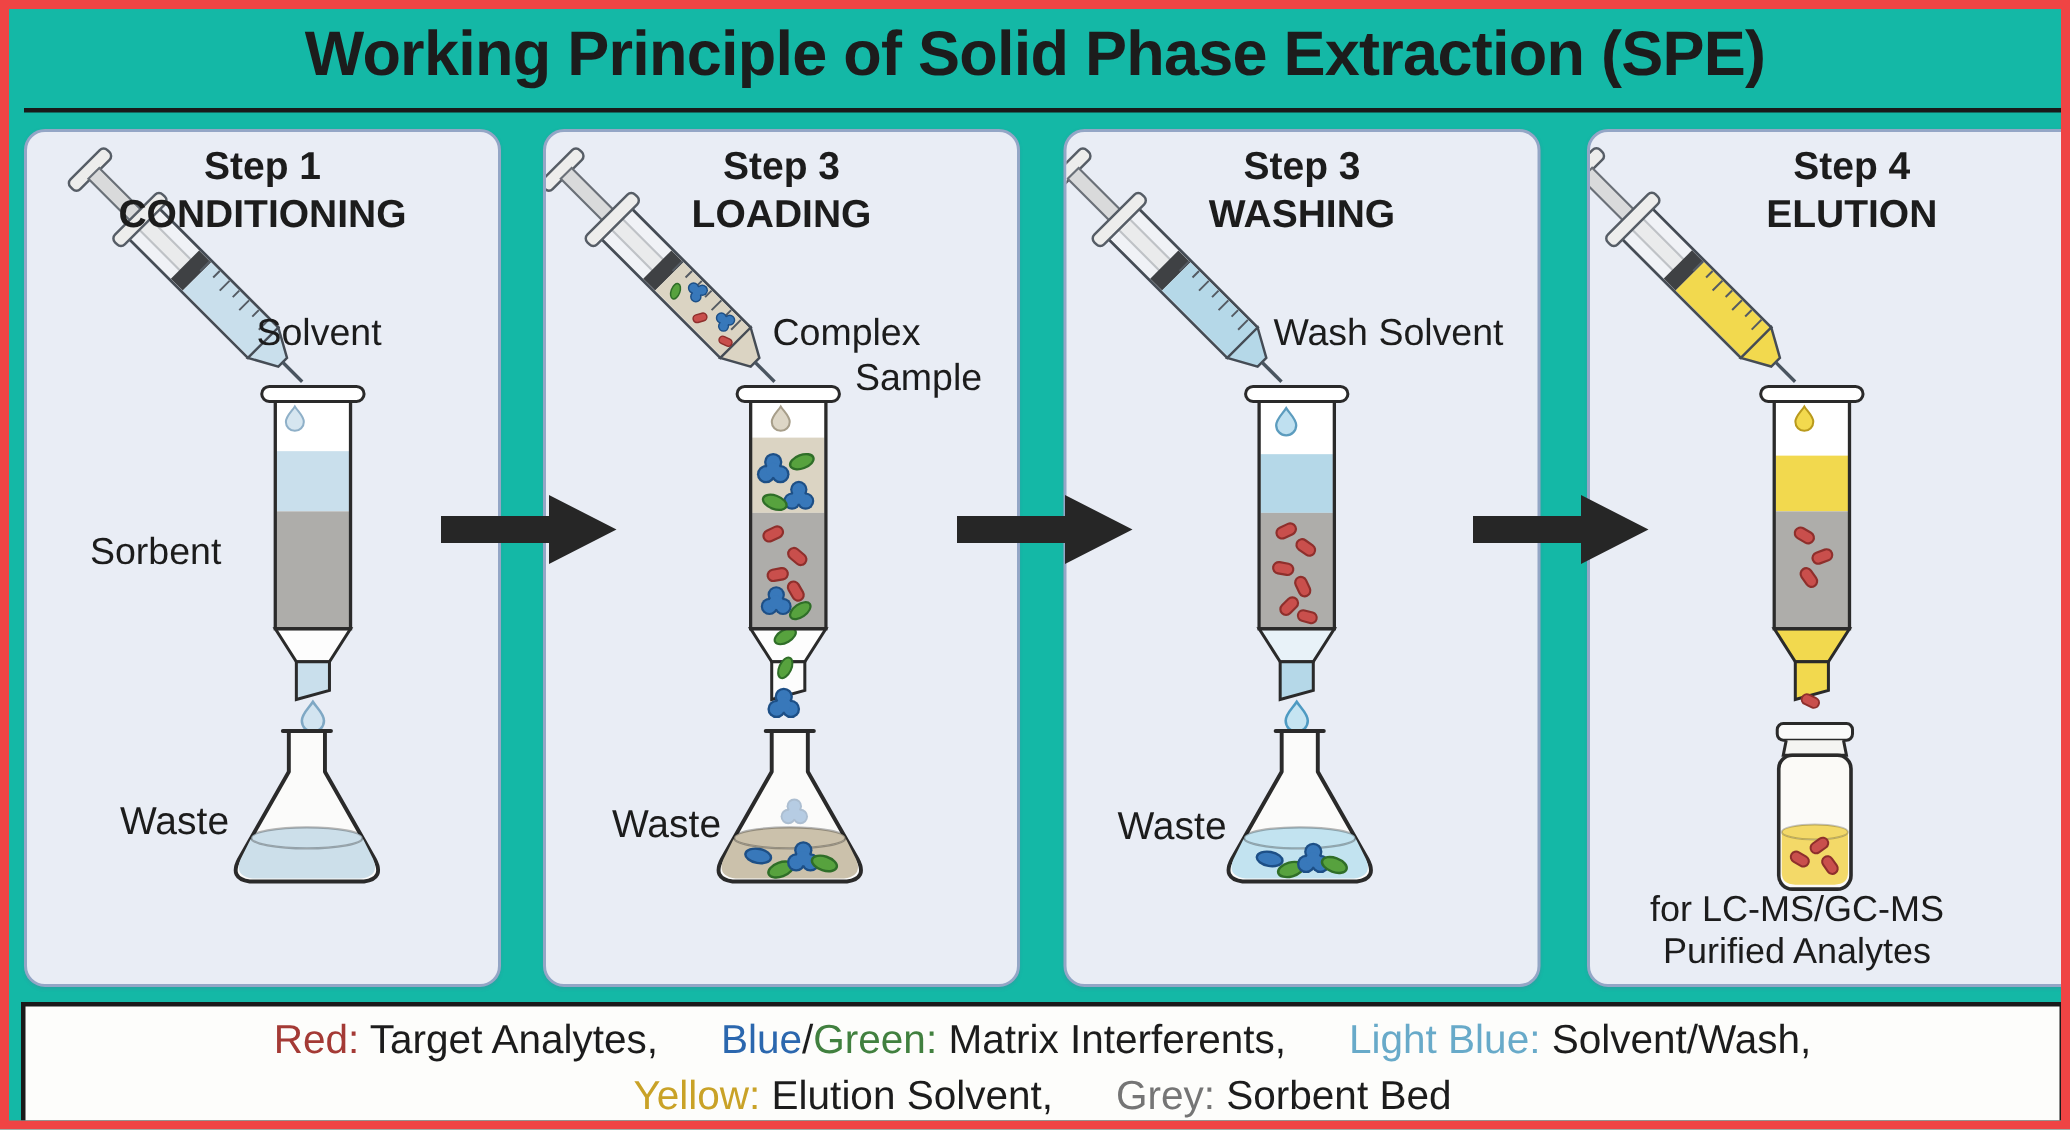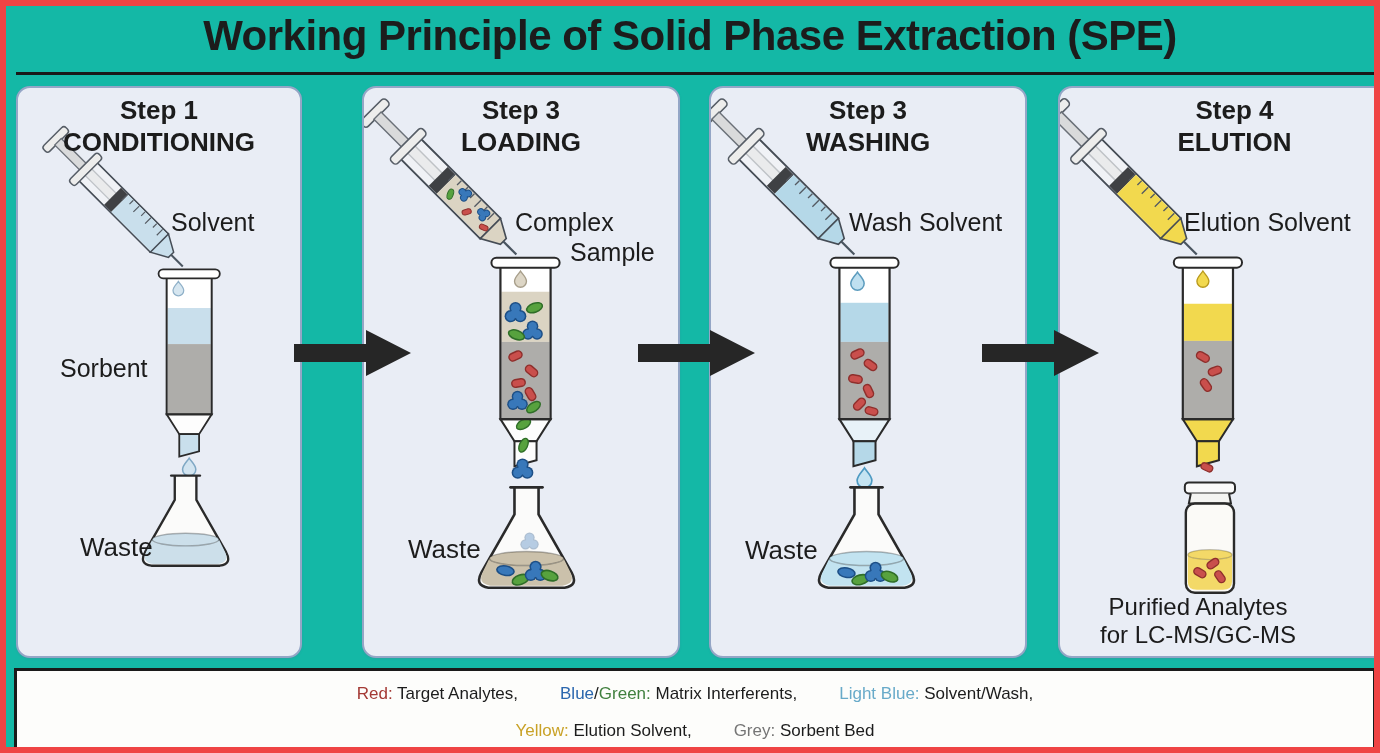--- a/index.html
+++ b/index.html
@@ -11,33 +11,33 @@
   .title{
     position:absolute;top:6px;left:0;width:100%;text-align:center;
     font-size:42px;font-weight:800;letter-spacing:-0.5px;color:var(--ink,#151515);
   }
   .title-rule{position:absolute;top:66px;left:10px;width:1360px;height:3px;background:#191919;}
   .panel{
     position:absolute;top:80px;height:572px;box-sizing:border-box;
     background:var(--panelBg,#e9edf5);border:2px solid var(--panelBorder,#94a6c6);
     border-radius:14px;box-shadow:0 1px 2px rgba(90,110,150,.25);
   }
-  .p1{left:10px;width:286px;} .p2{left:356px;width:318px;}
+  .p1{left:10px;width:318px;} .p2{left:356px;width:318px;}
   .p3{left:703px;width:318px;padding-left:28px;} .p4{left:1052px;width:353px;}
   .fig{position:absolute;left:0;top:0;width:100%;height:100%;}
   .ph{position:absolute;top:7px;left:0;width:100%;text-align:center;line-height:1.23;z-index:3;}
   .ph-step,.ph-phase{font-size:26px;font-weight:800;color:var(--ink,#171717);}
   .lbl{position:absolute;font-size:25px;color:var(--ink,#1c1c1c);white-space:nowrap;z-index:3;}
   .lbl-big{font-size:26px;}
   .caption{position:absolute;text-align:center;font-size:24px;line-height:1.15;color:var(--ink,#1c1c1c);z-index:3;}
   .arrow{position:absolute;top:322px;z-index:4;}
   .legend{
     position:absolute;left:8px;top:662px;width:1362px;height:82px;box-sizing:border-box;
     background:#fdfdfb;border:3px solid #1a1a1a;text-align:center;
-    font-size:17px;line-height:37px;padding-top:4px;
+    font-size:27px;line-height:37px;padding-top:4px;
   }
   .legend .ink{color:var(--ink,#1c1c1c);}
   .k-red{color:var(--legendRed,#a43a35);}
   .k-blue{color:var(--legendBlue,#2b67ae);}
   .k-green{color:var(--legendGreen,#41803f);}
   .k-lblue{color:var(--legendLightBlue,#68aac9);}
   .k-yellow{color:var(--legendYellow,#c9a227);}
   .k-grey{color:var(--legendGrey,#757575);}
   .gap{display:inline-block;width:42px;}
 </style>
@@ -232,24 +232,23 @@
         <ellipse cx="0" cy="72" rx="22" ry="5" fill="var(--vialYellow)" stroke="rgba(0,0,0,0.22)" stroke-width="1.3"></ellipse>
         <use href="#bean-red" transform="translate(-10,90) rotate(30) scale(0.85)"></use>
         <use href="#bean-red" transform="translate(3,81) rotate(-35) scale(0.85)"></use>
         <use href="#bean-red" transform="translate(10,94) rotate(55) scale(0.85)"></use>
       </g>
     </svg>
     <div class="ph">
       <div class="ph-step">Step 4</div>
       <div class="ph-phase">ELUTION</div>
     </div>
-    <span class="lbl" style="left:124px;top:120px">Elution Solvent</span>
     <div class="caption" style="left:28px;top:505px;width:220px">
+      <div>for LC-MS/GC-MS</div>
       <div>Purified Analytes</div>
-      <div>for LC-MS/GC-MS</div>
     </div>
   </div>
 
   <svg class="arrow" style="left:288px" width="118" height="50" viewBox="0 0 118 50">
     <polygon points="0,16 72,16 72,2 117,25 72,48 72,34 0,34" fill="var(--arrowBlack,#262626)"></polygon>
   </svg>
   <svg class="arrow" style="left:632px" width="118" height="50" viewBox="0 0 118 50">
     <polygon points="0,16 72,16 72,2 117,25 72,48 72,34 0,34" fill="var(--arrowBlack,#262626)"></polygon>
   </svg>
   <svg class="arrow" style="left:976px" width="118" height="50" viewBox="0 0 118 50">

